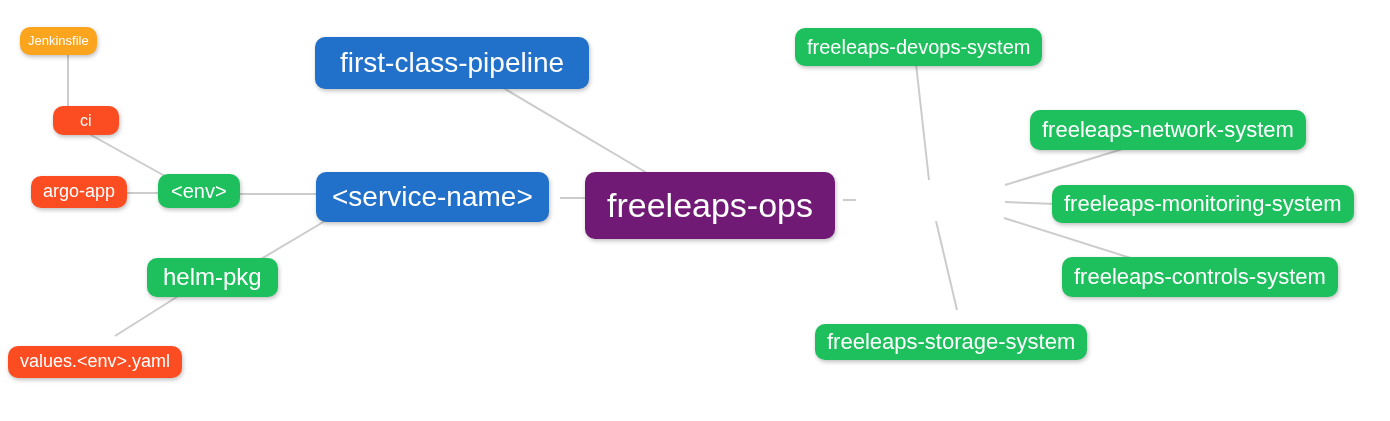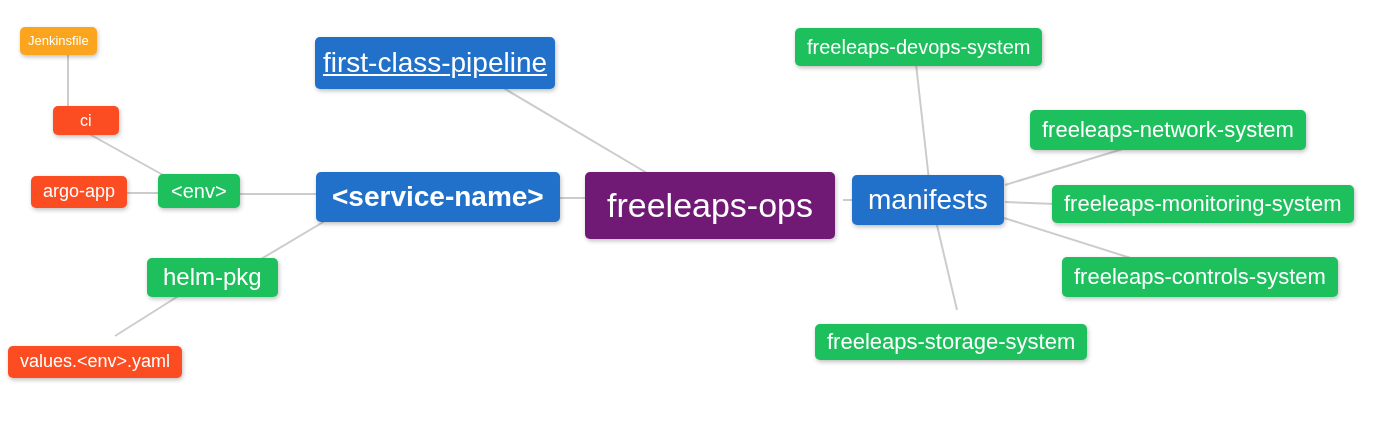--- a/index.html
+++ b/index.html
@@ -22,21 +22,21 @@
     stroke-width: 2;
     fill: none;
   }
   .node {
     position: absolute;
     z-index: 2;
     display: inline-block;
     white-space: nowrap;
     color: #ffffff;
     line-height: 1.2;
-    border-radius: 5px;
+    border-radius: 10px;
     box-shadow: 1px 2px 4px rgba(0,0,0,0.25);
     cursor: default;
   }
   .c-blue   { background: #2170c9; }
   .c-green  { background: #1ec05e; }
   .c-red    { background: #fb4d21; }
   .c-orange { background: #fba41e; }
   .c-dark   { background: #701a75; }
 </style>
 </head>
@@ -66,27 +66,26 @@
   <div class="node c-red" style="left:53px;  top:106px; font-size:16px; padding:5px 27px;">ci</div>
 
   <div class="node c-red" style="left:31px;  top:176px; font-size:18px; padding:5px 12px;">argo-app</div>
 
   <div class="node c-green" style="left:158px; top:174px; font-size:20px; padding:5px 13px;">&lt;env&gt;</div>
 
   <div class="node c-green" style="left:147px; top:258px; font-size:24px; padding:5px 16px;">helm-pkg</div>
 
   <div class="node c-red" style="left:8px;   top:333px; font-size:18px; padding:5px 12px;margin-top:13px;">values.&lt;env&gt;.yaml</div>
 
-  <div class="node c-blue" style="left:315px; top:37px;  font-size:28px; padding:9px 8px;text-decoration:underline;">first-class-pipeline</div>
+  <div class="node c-blue" style="left:315px; top:37px;  font-size:28px; padding:9px 25px;">first-class-pipeline</div>
 
-  <div class="node c-blue" style="left:316px; top:172px; font-size:28px; padding:8px 16px;font-weight:bold;">&lt;service-name&gt;</div>
+  <div class="node c-blue" style="left:316px; top:172px; font-size:28px; padding:8px 16px;">&lt;service-name&gt;</div>
 
   <div class="node c-dark" style="left:585px; top:172px; font-size:34px; padding:13px 22px;">freeleaps-ops</div>
 
-  <div class="node c-blue" style="left:852px; top:175px; font-size:28px; padding:8px 16px;">manifests</div>
 
   <div class="node c-green" style="left:795px; top:28px;  font-size:20px; padding:7px 12px;">freeleaps-devops-system</div>
 
   <div class="node c-green" style="left:1030px; top:110px; font-size:22px; padding:7px 12px;">freeleaps-network-system</div>
 
   <div class="node c-green" style="left:1052px; top:185px; font-size:22px; padding:6px 12px;">freeleaps-monitoring-system</div>
 
   <div class="node c-green" style="left:1062px; top:257px; font-size:22px; padding:7px 12px;">freeleaps-controls-system</div>
 
   <div class="node c-green" style="left:815px; top:324px; font-size:22px; padding:5px 12px;">freeleaps-storage-system</div>

